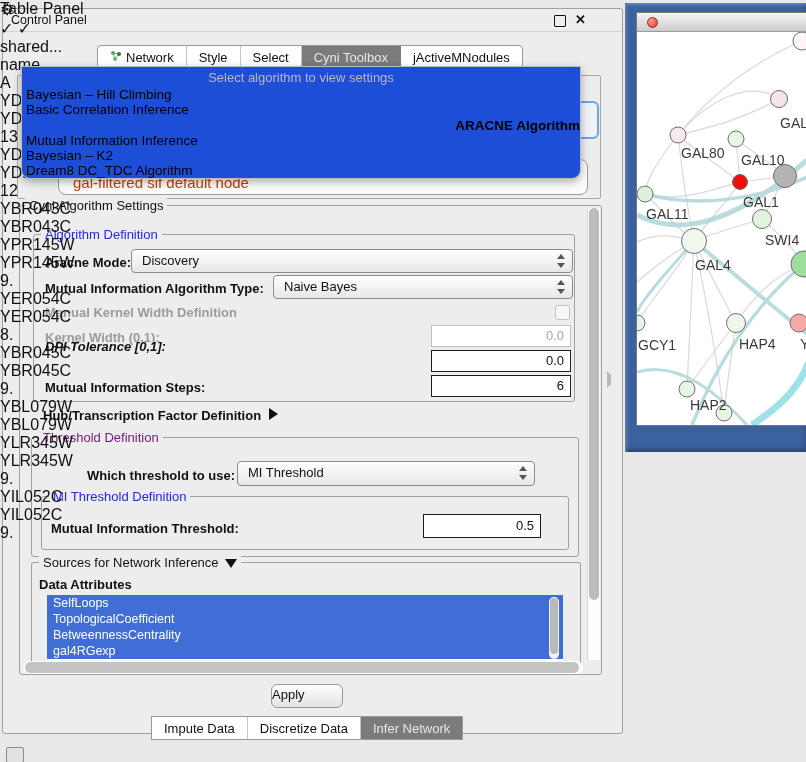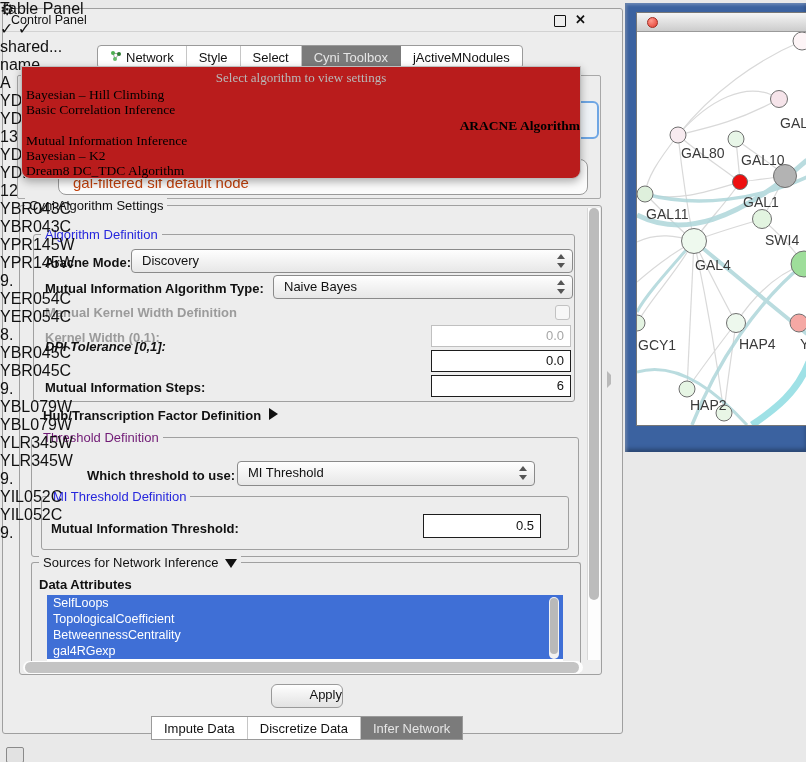--- a/index.html
+++ b/index.html
@@ -25,23 +25,23 @@
 
   
   #inference-group{left:14px;top:66px;width:582px;height:122px;border:1px solid #a8a8a8;border-radius:2px;}
   #focus-combo{left:566px;top:92px;width:26px;height:34px;border:2px solid #6ea6e4;
                border-radius:6px;background:#eef2f6;}
   #hidden-combo{left:55px;top:150px;width:528px;height:34px;border:1px solid #9a9a9a;
                 border-radius:8px;background:#fbfbfb;}
   #hidden-combo span{position:absolute;left:14px;bottom:3px;font-size:15px;color:#c2410c;white-space:nowrap;}
 
   
-  #dropdown{left:18px;top:57px;width:560px;height:113px;background:#b91c1c;
+  #dropdown{left:18px;top:57px;width:560px;height:113px;background:#1d4ed8;
             border:1px solid #bdbdbd;border-radius:0 0 9px 9px;
-            box-shadow:0 3px 9px rgba(0,0,0,.3);padding-top:3px;box-sizing:border-box;z-index:30;font-family:Liberation Serif, serif;}
+            box-shadow:0 3px 9px rgba(0,0,0,.3);padding-top:3px;box-sizing:border-box;z-index:30;}
   #dd-prompt{text-align:center;color:#b9b9b9;font-size:13px;height:17px;line-height:16px;}
   .dd-item{font-size:13.5px;line-height:15.3px;padding-left:4px;color:#000;white-space:nowrap;}
   .dd-item.bold{font-weight:bold;text-align:right;}
 
   
   .group{border:1px solid #a0a0a0;border-radius:3px;}
   .group-label{position:absolute;background:#ededed;padding:0 4px;font-size:13px;white-space:nowrap;}
   .blue{color:#2626dd;} .green{color:#701a75;}
   #settings{left:16px;top:196px;width:581px;height:468px;}
   #settings-label{left:22px;top:189px;}
@@ -77,21 +77,21 @@
   #attrScroll{left:546px;top:588px;width:10px;height:62px;background:#f2f2f2;border-radius:5px;}
   #attrScroll div{position:absolute;left:1px;top:1px;width:8px;height:56px;background:#b9b9b9;border-radius:4px;}
 
   
   #vscroll{left:584px;top:199px;width:12px;height:452px;background:#fdfdfd;border-left:1px solid #d8d8d8;}
   #vscroll div{position:absolute;left:1px;top:0px;width:10px;height:392px;background:#bcbcbc;border-radius:5px;}
   #hscroll{left:20px;top:652px;width:560px;height:13px;background:#fdfdfd;border-radius:7px;}
   #hscroll div{position:absolute;left:2px;top:1px;width:554px;height:11px;background:#c4c4c4;border-radius:6px;}
 
   #applyBtn{left:268px;top:675px;width:70px;height:22px;background:linear-gradient(#fefefe,#e2e2e2);
-            border:1px solid #9a9a9a;border-radius:6px;font-size:13px;text-align:right;line-height:20px;}
+            border:1px solid #9a9a9a;border-radius:6px;font-size:13px;text-align:left;line-height:20px;}
 
   #bottomTabs{left:148px;top:707px;height:22px;display:flex;background:#fff;
               border:1px solid #9a9a9a;border-radius:0;overflow:hidden;}
 
   #corner-btn{left:6px;top:747px;width:16px;height:14px;border:1.6px solid #8a8a8a;
               background:#e2e2e2;border-radius:2px;}
   #splitter-mark{left:607px;top:371px;width:5px;height:9px;border-left:4px solid #b9b9b9;
                  border-top:4px solid transparent;border-bottom:4px solid transparent;}
 
   

